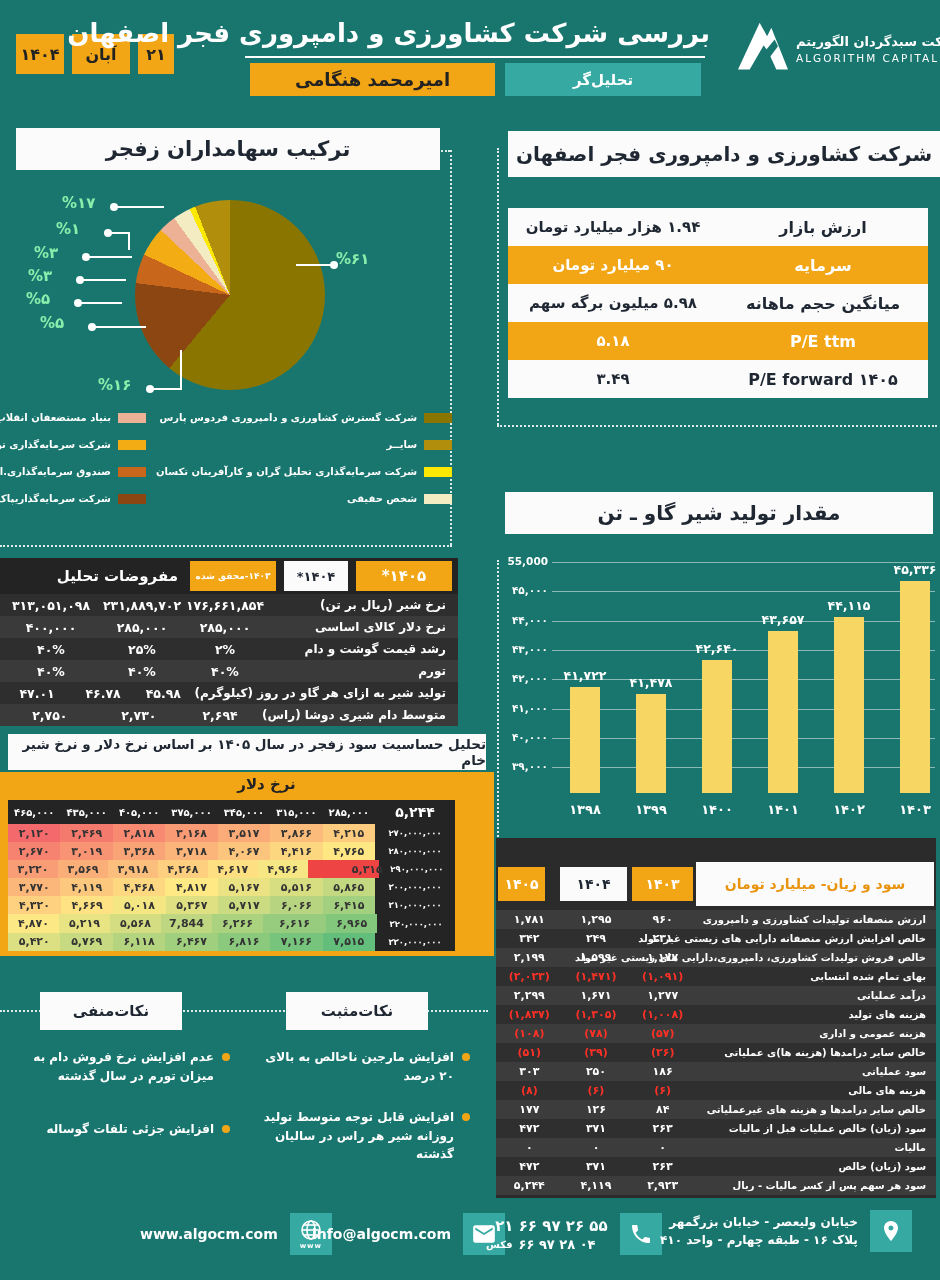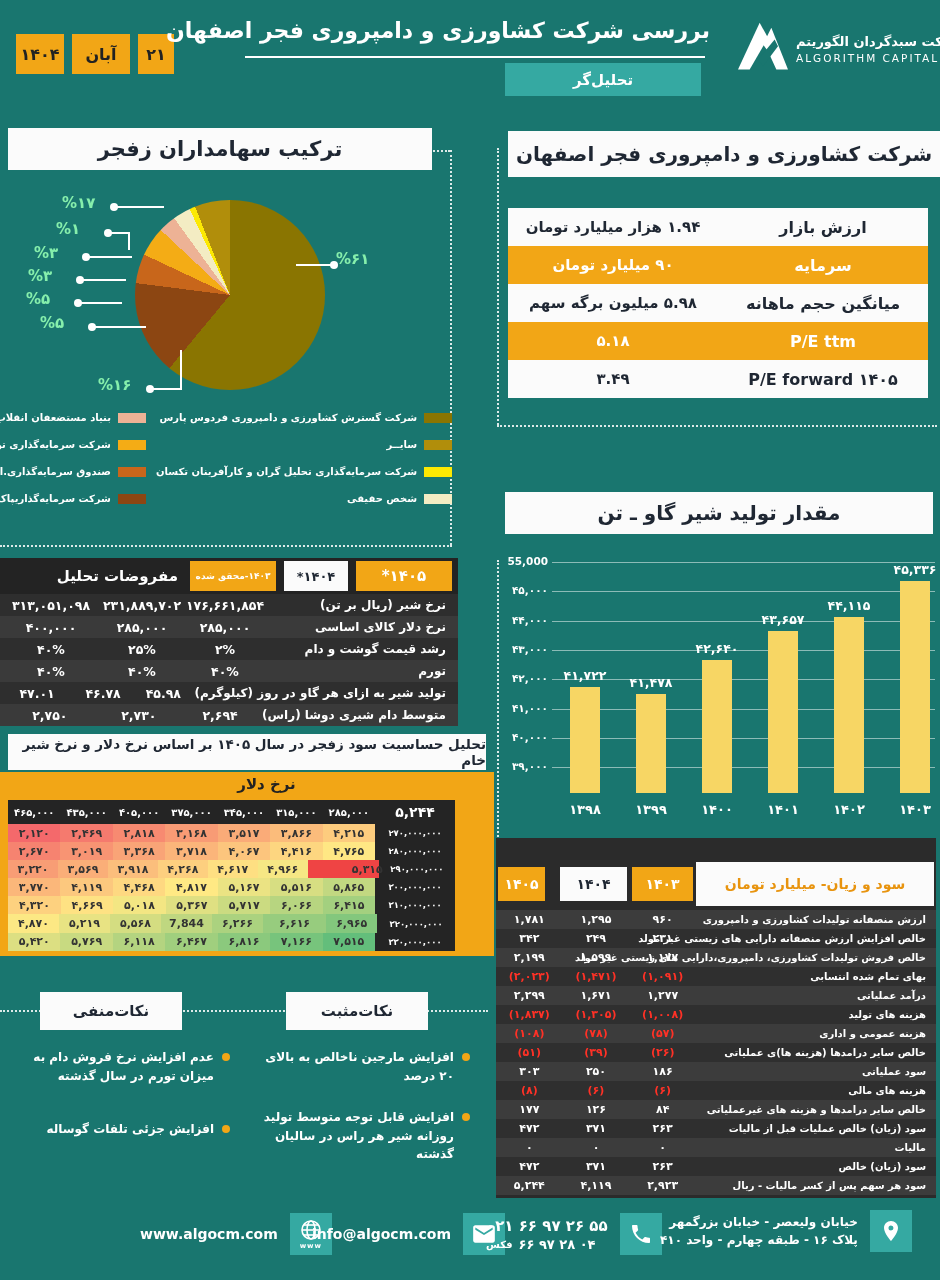--- a/index.html
+++ b/index.html
@@ -7,21 +7,21 @@
           direction:rtl;font-family:"DejaVu Sans",sans-serif;color:#fff;}
   .canvas *{box-sizing:border-box;}
   .abs{position:absolute;}
   .whitebar{background:#FBFBFB;color:#1F2733;font-weight:bold;display:flex;align-items:center;justify-content:center;}
   .orangebox{background:#F2A616;display:flex;align-items:center;justify-content:center;font-weight:bold;}
   .tealbox{background:#35A9A2;display:flex;align-items:center;justify-content:center;font-weight:bold;color:#fff;}
   .dotted-h{border-top:2px dotted rgba(255,255,255,.85);height:0;}
   .dotted-v{border-right:2px dotted rgba(255,255,255,.85);width:0;}
   .ltr{direction:ltr;unicode-bidi:isolate;}
   
-  .hdr-title{font-size:22px;font-weight:bold;text-align:center;white-space:nowrap;}
+  .hdr-title{font-size:26px;font-weight:bold;text-align:center;white-space:nowrap;}
   .logo-fa{font-size:13px;font-weight:bold;white-space:nowrap;}
   .logo-en{font-size:10.5px;letter-spacing:2px;white-space:nowrap;}
   
   .pie{border-radius:50%;}
   .pie-pct{position:absolute;font-size:15px;font-weight:bold;color:#86efac;direction:ltr;}
   .ldot{position:absolute;width:8px;height:8px;border-radius:50%;background:#fff;}
   .lseg{position:absolute;background:#fff;}
   .legend{position:absolute;display:grid;grid-template-columns:1fr 1fr;row-gap:16px;column-gap:10px;}
   .lg-item{display:flex;align-items:center;gap:7px;font-size:10px;font-weight:bold;white-space:nowrap;}
   .lg-sw{width:28px;height:10px;flex:0 0 auto;}
@@ -89,39 +89,42 @@
   <div class="abs orangebox" style="left:72px;top:34px;width:58px;height:40px;color:#222;font-size:16px;">
     <span>آبان</span>
   </div>
   <div class="abs orangebox" style="left:138px;top:34px;width:36px;height:40px;color:#222;font-size:16px;">
     <span>۲۱</span>
   </div>
 
   <div class="abs hdr-title" style="left:240px;top:18px;width:470px;">بررسی شرکت کشاورزی و دامپروری فجر اصفهان</div>
   <div class="abs" style="left:245px;top:56px;width:460px;height:2px;background:#fff;"></div>
 
+  <div class="abs orangebox" style="left:250px;top:63px;width:245px;height:33px;color:#222;font-size:18px;">
+    <span>امیرمحمد هنگامی</span>
+  </div>
   <div class="abs tealbox" style="left:505px;top:63px;width:196px;height:33px;font-size:15px;">
     <span>تحلیل‌گر</span>
   </div>
 
   <div class="abs" style="left:738px;top:16px;width:200px;height:66px;display:flex;flex-direction:row;align-items:center;gap:8px;direction:ltr;">
     <span>
       <svg width="50" height="58" viewBox="0 0 60 58">
         <polygon points="0,56 26,0 36,18 14,56" fill="#fff"></polygon>
         <polygon points="30,26 40,6 60,56 46,56 36,34" fill="#fff"></polygon>
         <polygon points="24,44 44,20 48,28 30,52" fill="#19766F"></polygon>
       </svg>
     </span>
     <span style="display:flex;flex-direction:column;gap:3px;">
       <span class="logo-fa" style="direction:rtl;text-align:left;">شرکت سبدگردان الگوریتم</span>
       <span class="logo-en">ALGORITHM CAPITAL</span>
     </span>
   </div>
 
-  <div class="abs whitebar" style="left:8px;top:128px;width:424px;height:42px;font-size:21px;">
+  <div class="abs whitebar" style="left:16px;top:128px;width:424px;height:42px;font-size:21px;">
     <span>ترکیب سهامداران زفجر</span>
   </div>
 
   <div id="pie" class="abs pie" style="left: 135px; top: 200px; width: 190px; height: 190px; background: conic-gradient(rgb(138, 117, 1) 0%, rgb(138, 117, 1) 61%, rgb(140, 70, 18) 61%, rgb(140, 70, 18) 77%, rgb(200, 102, 27) 77%, rgb(200, 102, 27) 82%, rgb(244, 172, 21) 82%, rgb(244, 172, 21) 87%, rgb(237, 178, 149) 87%, rgb(237, 178, 149) 90%, rgb(243, 236, 195) 90%, rgb(243, 236, 195) 93%, rgb(252, 233, 3) 93%, rgb(252, 233, 3) 94%, rgb(177, 142, 11) 94%, rgb(177, 142, 11) 111%);"></div>
   <div id="pie-labels">
       <span class="pie-pct" style="left: 336px; top: 250px;">%۶۱</span>
       <div class="ldot" style="left: 330px; top: 261px;"></div>
       <div class="lseg" style="left: 296px; top: 264px; width: 35px; height: 2px;"></div>
       <span class="pie-pct" style="left: 98px; top: 376px;">%۱۶</span>
       <div class="ldot" style="left: 146px; top: 385px;"></div>

